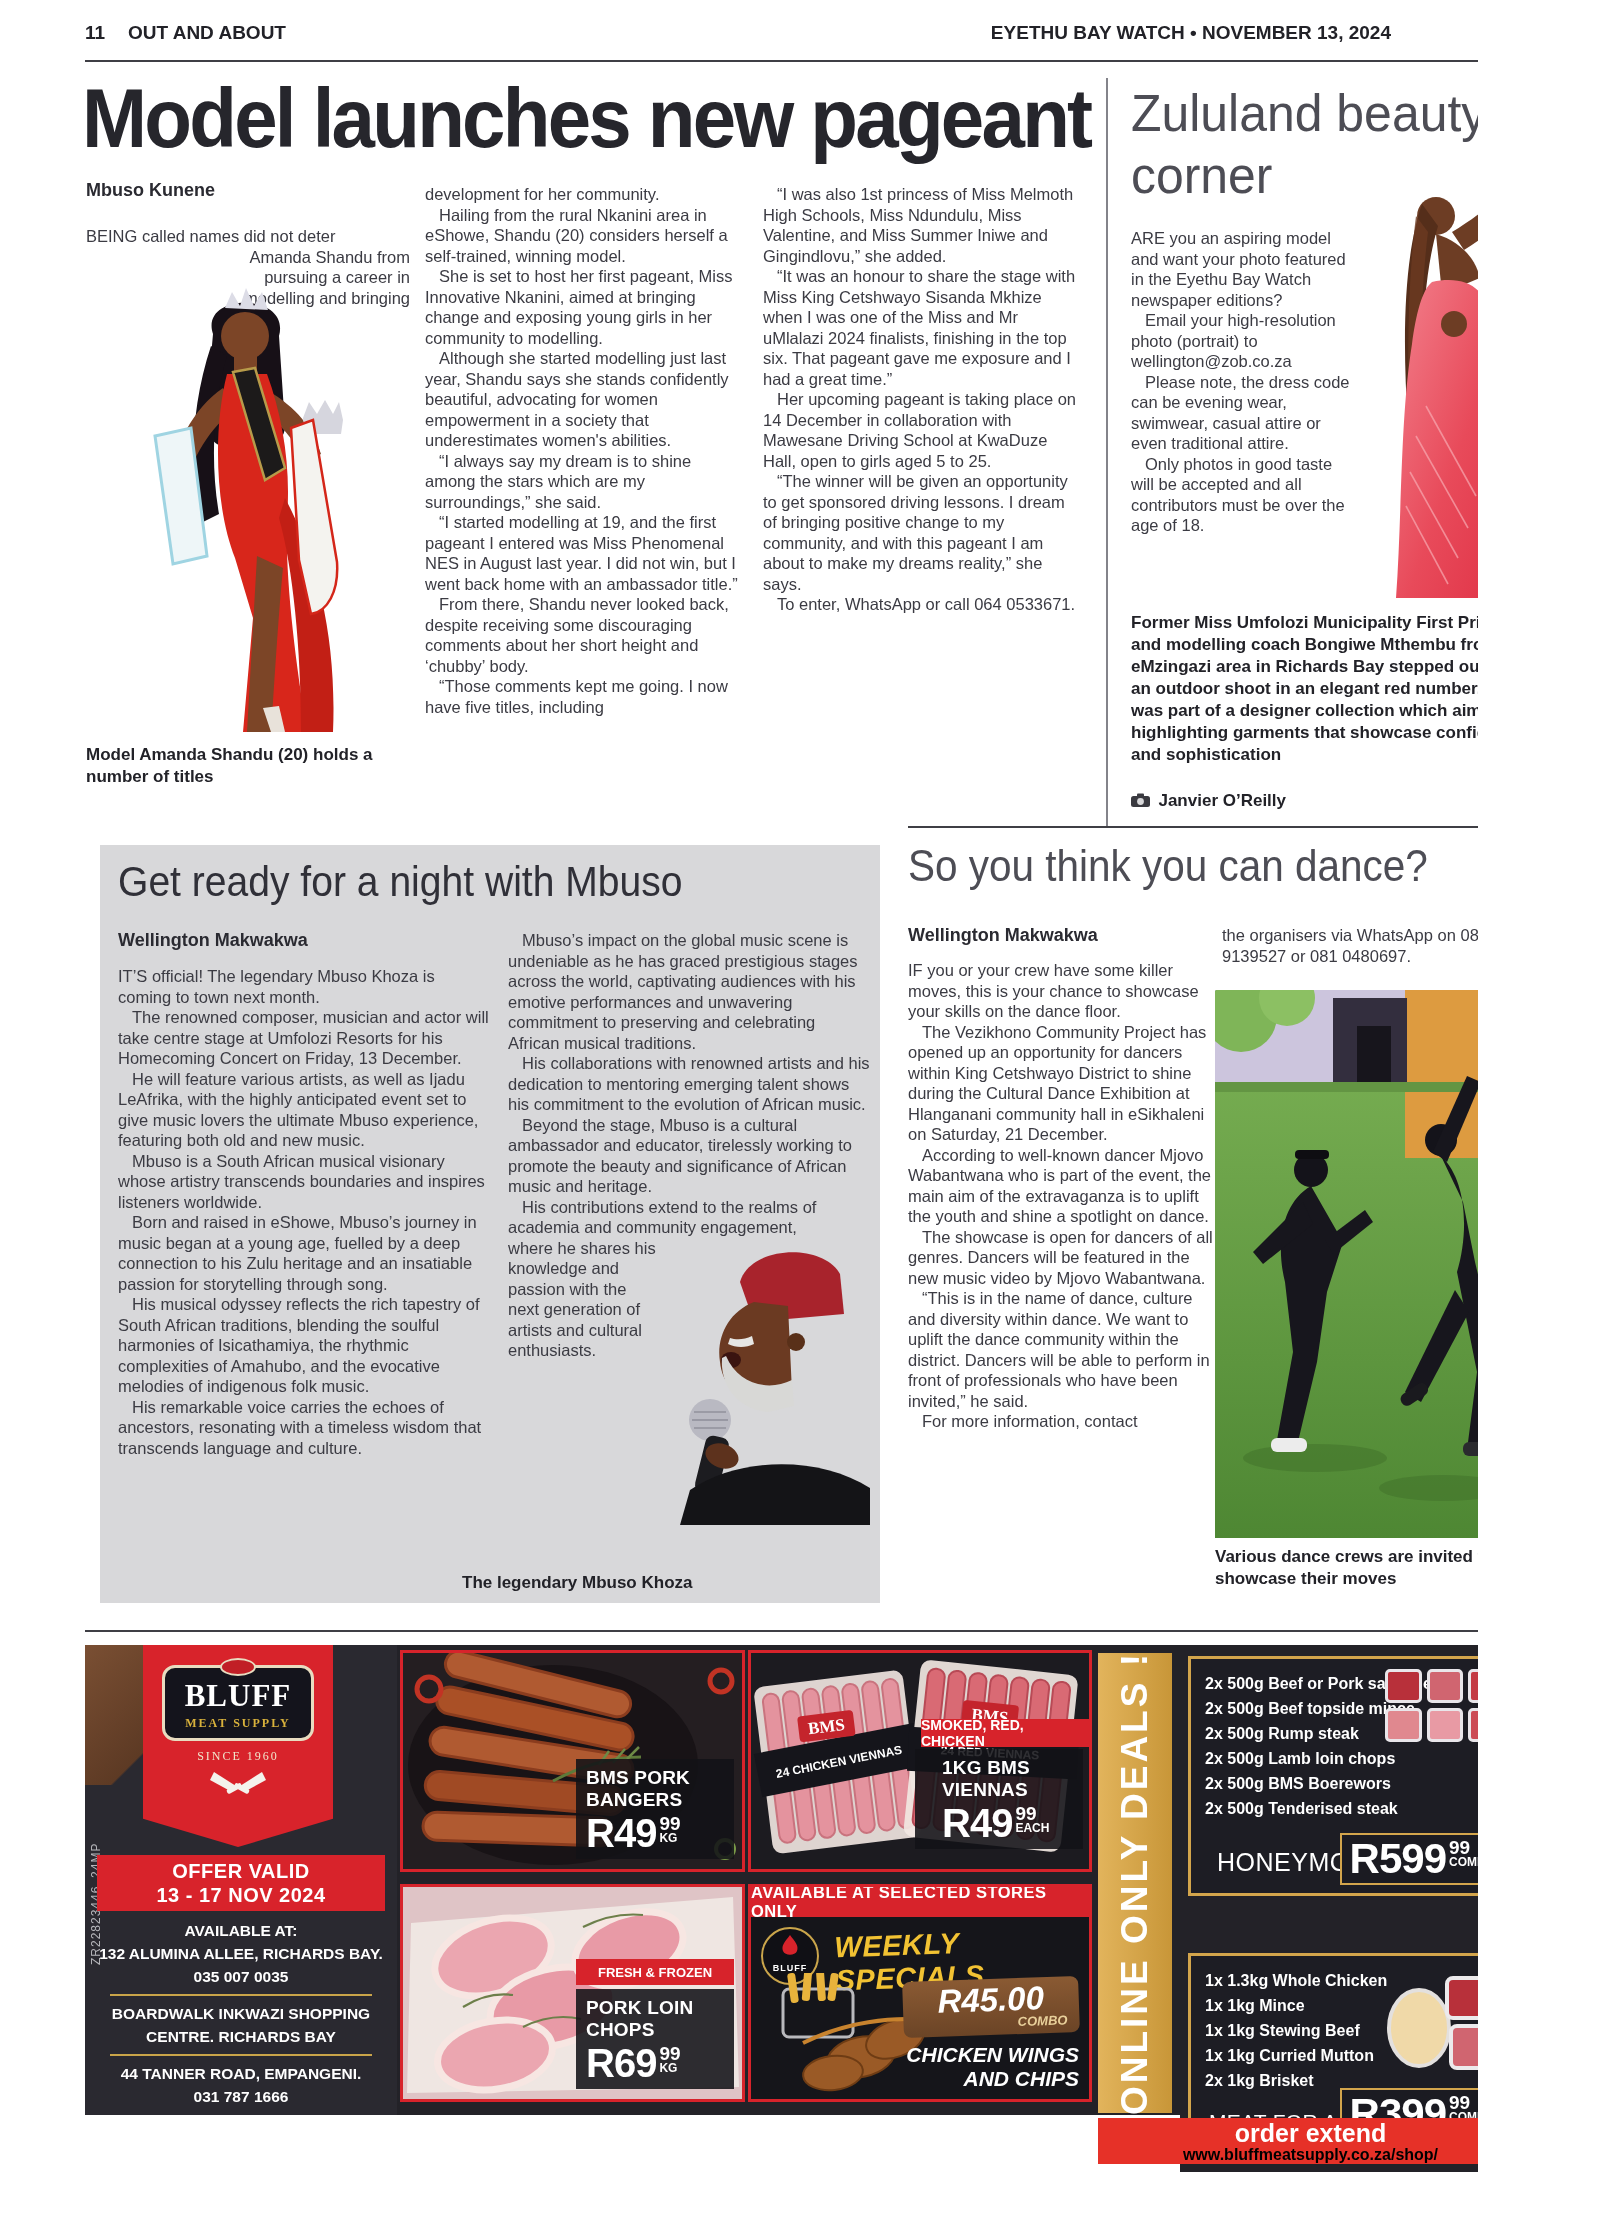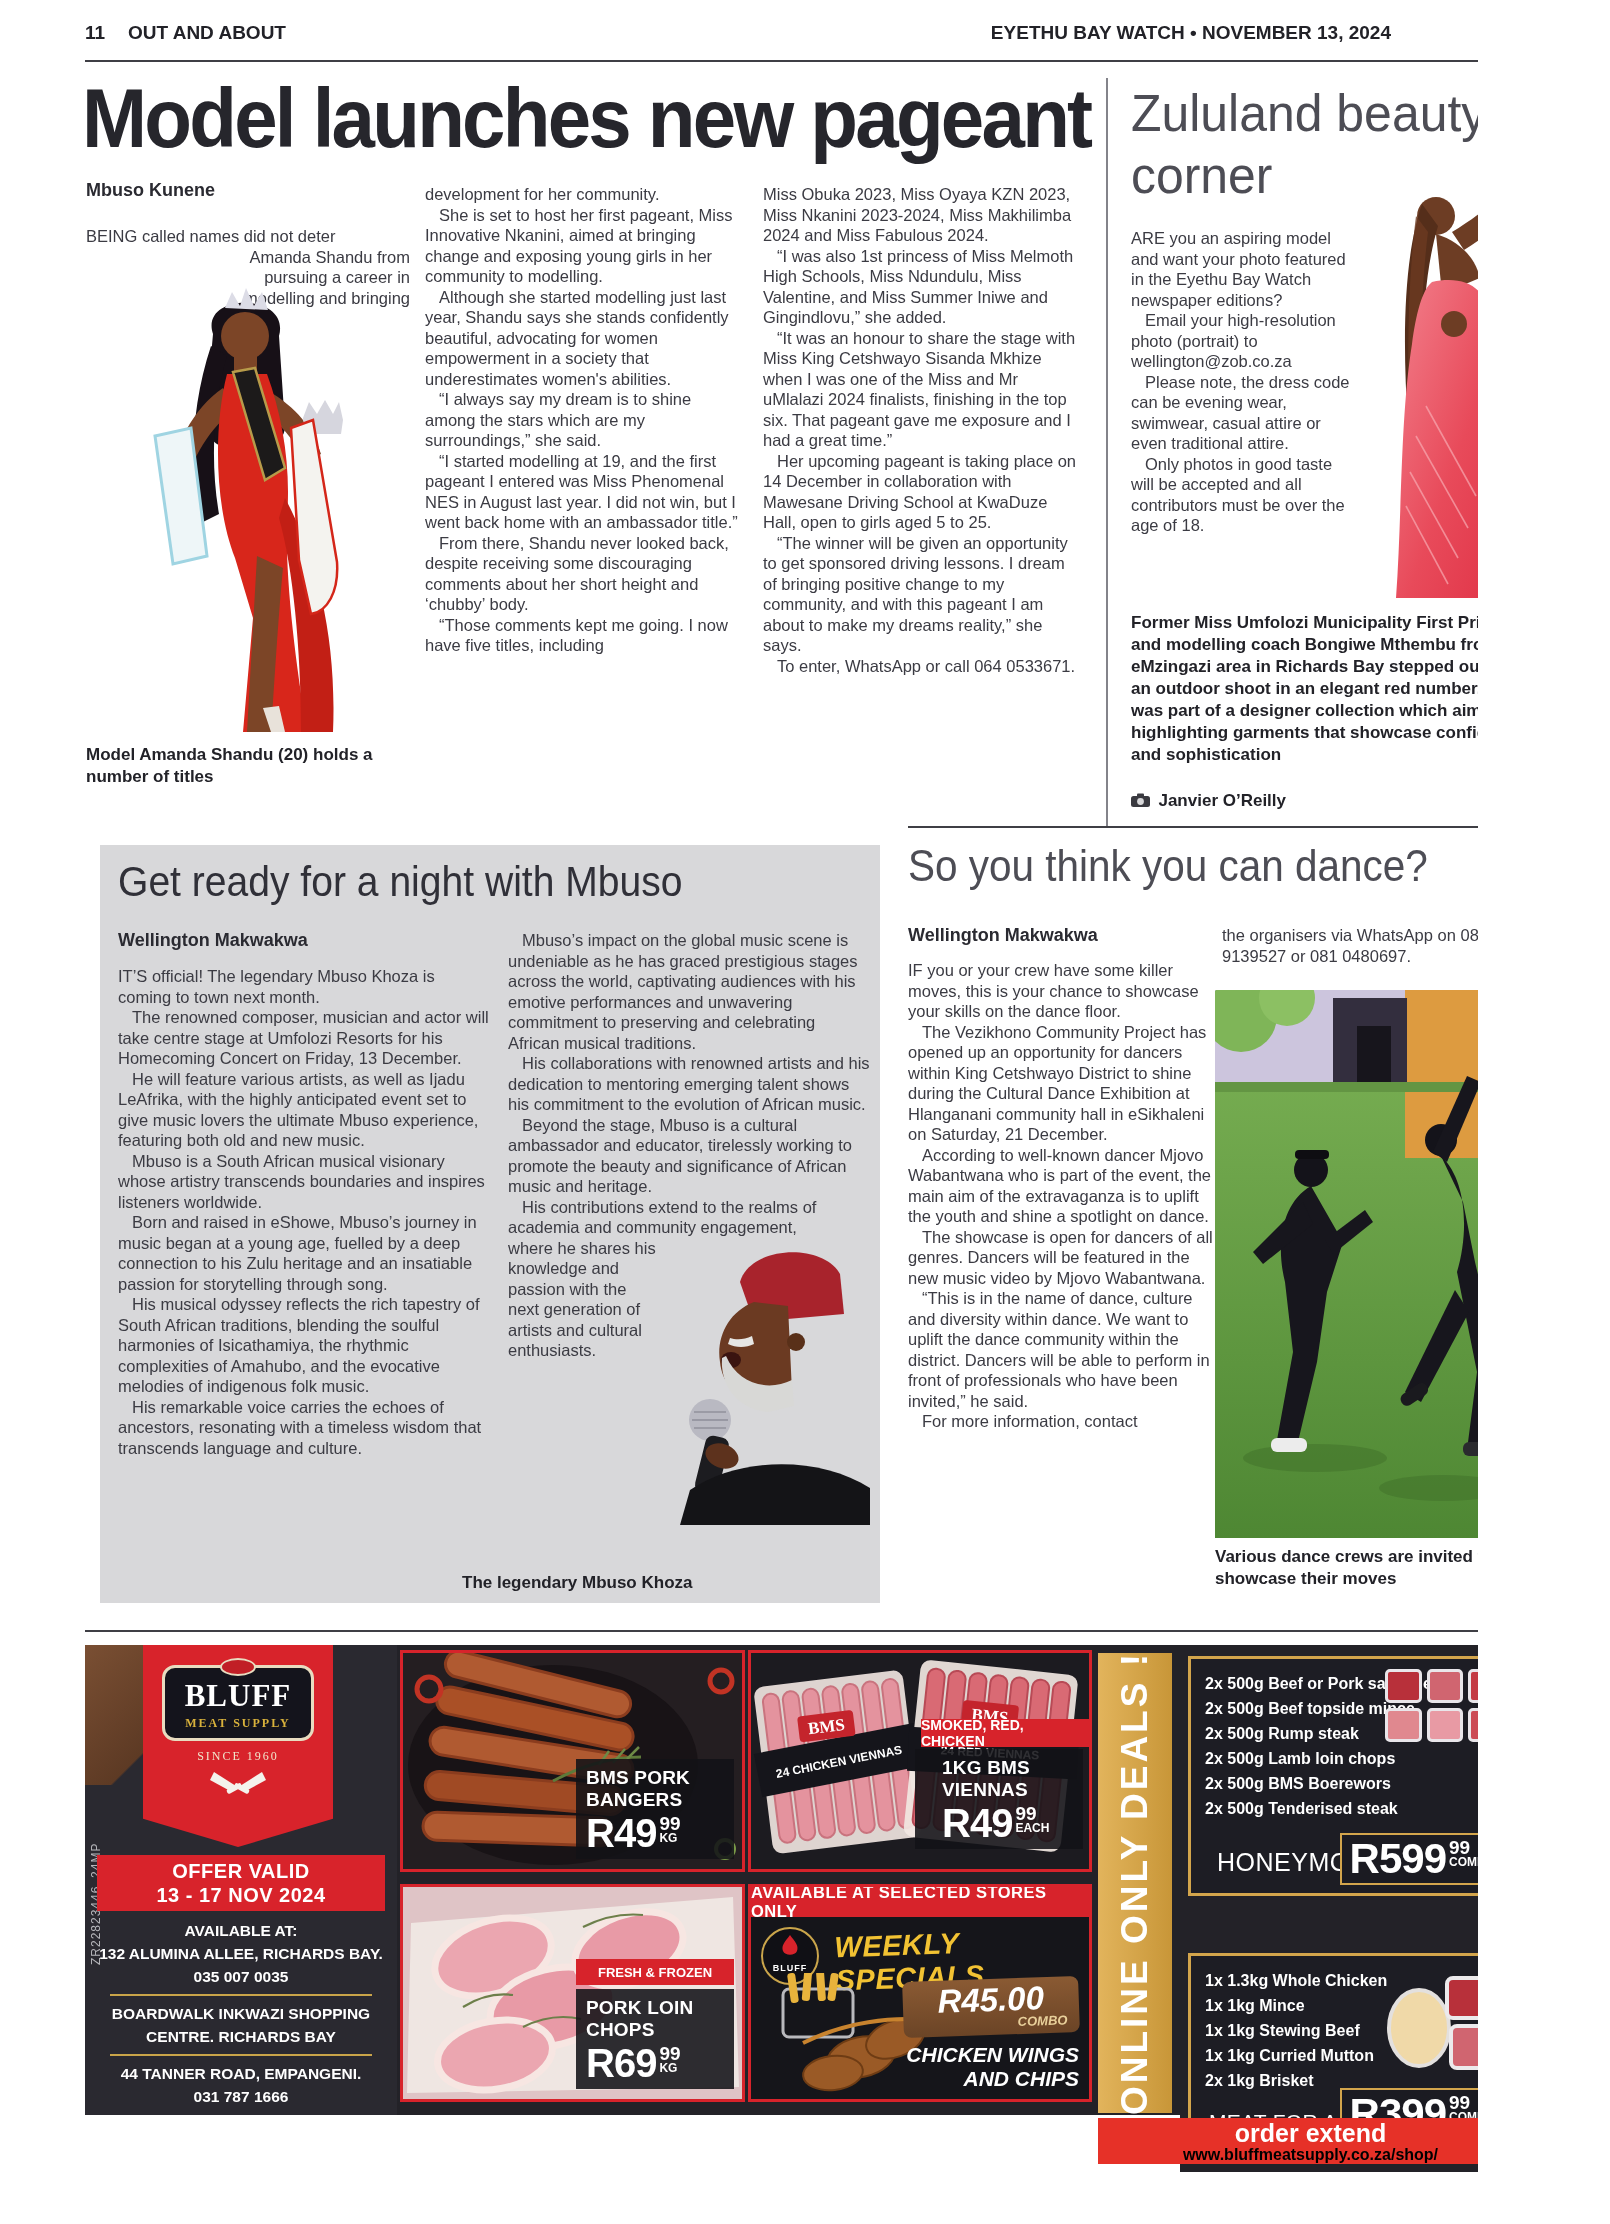--- a/index.html
+++ b/index.html
@@ -85,30 +85,30 @@
       <path d="M190 242 C222 302 242 382 238 476 L206 476 C206 392 198 312 184 262 Z" fill="#c21f15"></path>
       <path d="M138 116 L160 112 L190 212 L170 224 Z" fill="#1c1a1a" stroke="#b79b4a" stroke-width="2.5"></path>
       <path d="M196 172 L218 164 L242 306 C244 336 232 356 216 358 L204 304 Z" fill="#f4f3ef" stroke="#d42619" stroke-width="2.5"></path>
       <path d="M168 452 L176 476 L190 476 L184 450 Z" fill="#e8e2da"></path>
     </svg>
   </div>
   <div class="abs cap" style="left:86px; top:744px; width:300px;">Model Amanda Shandu (20) holds a number of titles</div>
 
   <div class="abs bt" style="left:425px; top:184px; width:320px;">
     <p class="ni">development for her community.</p>
+    <p>Hailing from the rural Nkanini area in eShowe, Shandu (20) considers herself a self-trained, winning model.</p>
     <p>She is set to host her first pageant, Miss Innovative Nkanini, aimed at bringing change and exposing young girls in her community to modelling.</p>
     <p>Although she started modelling just last year, Shandu says she stands confidently beautiful, advocating for women empowerment in a society that underestimates women's abilities.</p>
     <p>“I always say my dream is to shine among the stars which are my surroundings,” she said.</p>
     <p>“I started modelling at 19, and the first pageant I entered was Miss Phenomenal NES in August last year. I did not win, but I went back home with an ambassador title.”</p>
     <p>From there, Shandu never looked back, despite receiving some discouraging comments about her short height and ‘chubby’ body.</p>
     <p>“Those comments kept me going. I now have five titles, including</p>
   </div>
 
   <div class="abs bt" style="left:763px; top:184px; width:320px;">
-    <p class="ni">Miss Obuka 2023, Miss Oyaya KZN 2023, Miss Nkanini 2023-2024, Miss Makhilimba 2024 and Miss Fabulous 2024.</p>
     <p>“I was also 1st princess of Miss Melmoth High Schools, Miss Ndundulu, Miss Valentine, and Miss Summer Iniwe and Gingindlovu,” she added.</p>
     <p>“It was an honour to share the stage with Miss King Cetshwayo Sisanda Mkhize when I was one of the Miss and Mr uMlalazi 2024 finalists, finishing in the top six. That pageant gave me exposure and I had a great time.”</p>
     <p>Her upcoming pageant is taking place on 14 December in collaboration with Mawesane Driving School at KwaDuze Hall, open to girls aged 5 to 25.</p>
     <p>“The winner will be given an opportunity to get sponsored driving lessons. I dream of bringing positive change to my community, and with this pageant I am about to make my dreams reality,” she says.</p>
     <p>To enter, WhatsApp or call 064 0533671.</p>
   </div>
 
   <h2 class="abs h-light" style="left:1131px; top:82px; width:400px; font-size:52px; line-height:62px; transform:scaleX(.96);">Zululand beauty corner</h2>
 
   <div class="abs" style="left:1356px; top:176px; width:170px; height:424px;">

